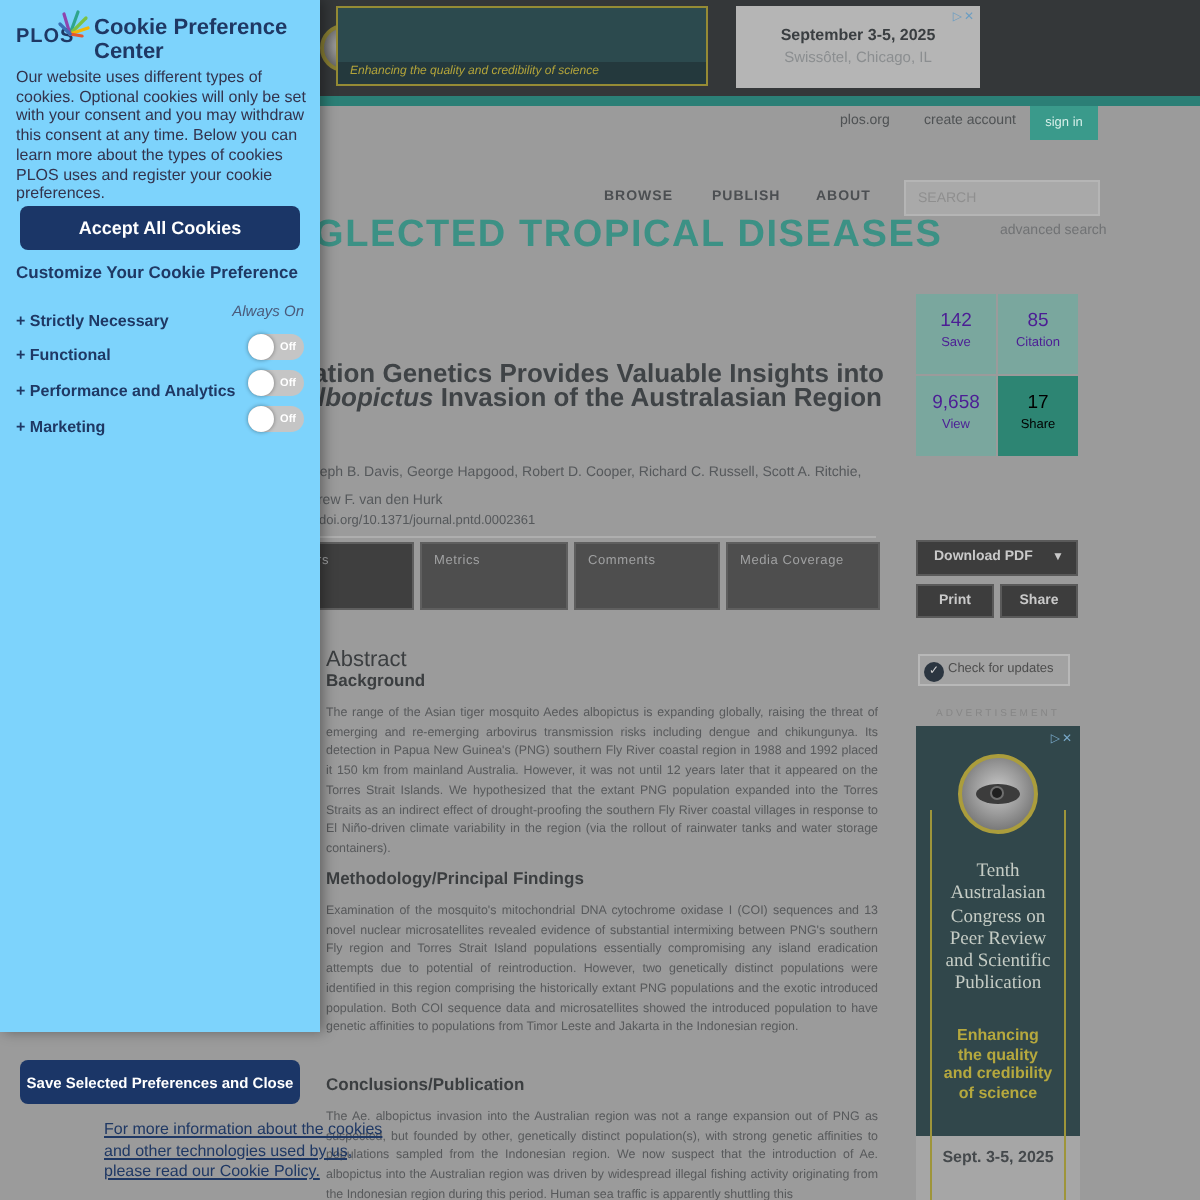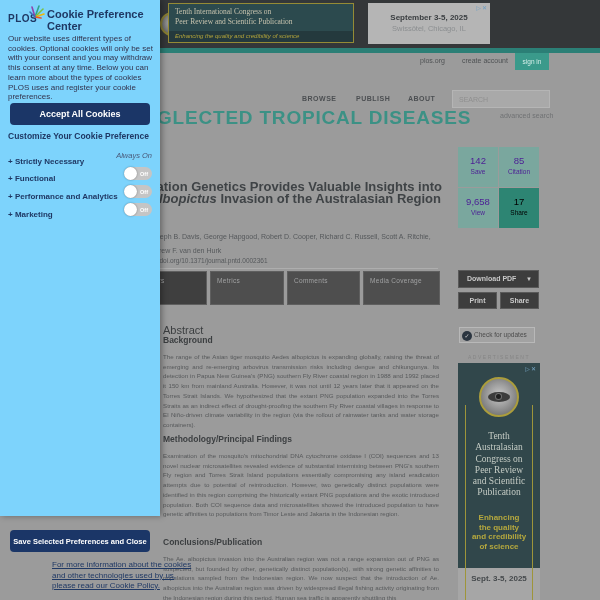--- a/index.html
+++ b/index.html
@@ -102,24 +102,20 @@
     color:#1f3864; text-decoration:underline;margin-left:44px; }
 </style>
 </head>
 <body>
 
 <div class="screen">
 
   <div class="abs top-ad">
     <div class="abs banner-eye"></div>
     <div class="abs banner-box">
-      <div class="banner-title">
-        <div>Tenth International Congress on</div>
-        <div>Peer Review and Scientific Publication</div>
-      </div>
       <div class="banner-tag">Enhancing the quality and credibility of science</div>
     </div>
     <div class="abs banner-gray">
       <div class="adchoices"><span>▷</span><span>✕</span></div>
       <div class="banner-date">September 3-5, 2025</div>
       <div class="banner-venue">Swissôtel, Chicago, IL</div>
     </div>
   </div>
 
   <div class="abs teal-bar"></div>

